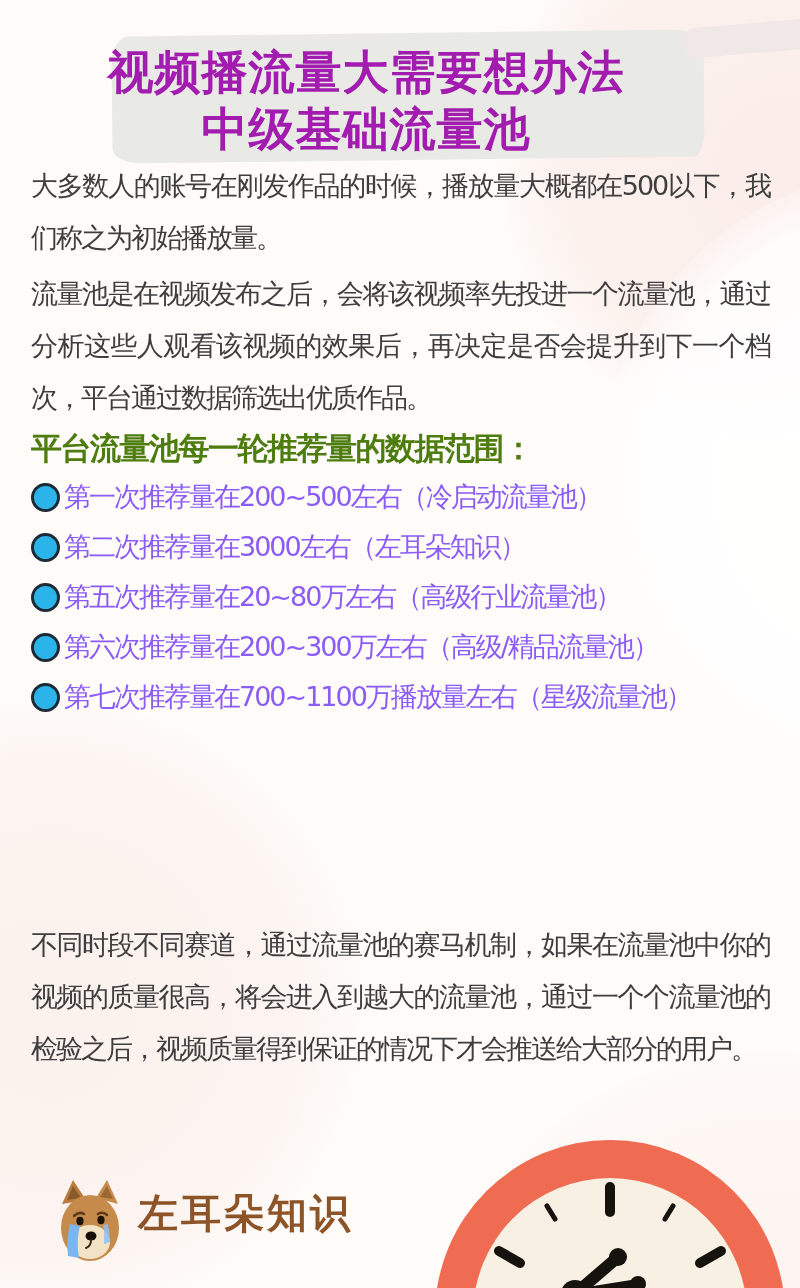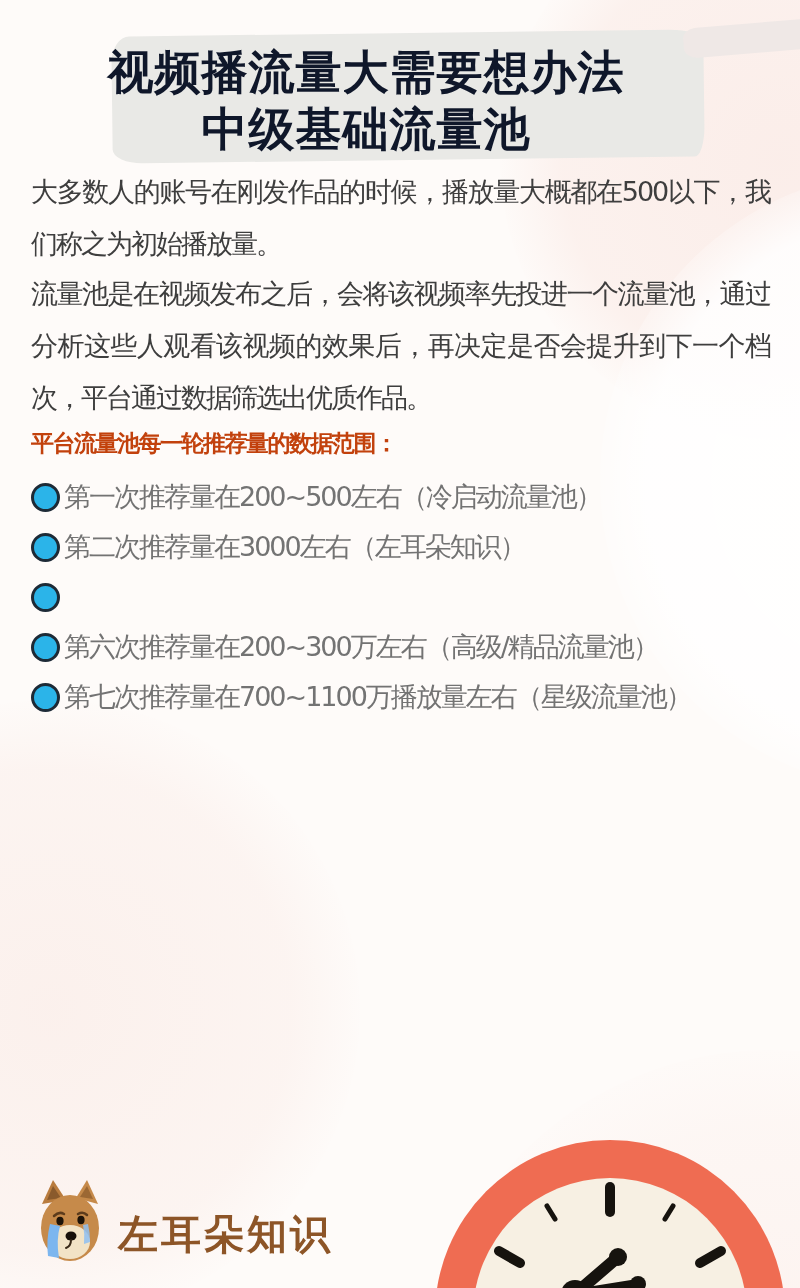--- a/index.html
+++ b/index.html
@@ -41,46 +41,46 @@
   }
 
   .title {
     position: absolute;
     left: 0; top: 44px;
     width: 732px;
     text-align: center;
     font-size: 46px;
     font-weight: 900;
     line-height: 57px;
-    color: #0f172a;
+    color: #a21caf;
     letter-spacing: 1px;
   }
 
   .para {
     position: absolute;
     left: 31px;
     width: 739px;
     font-size: 27px;
     letter-spacing: -2px;
     line-height: 52px;
     color: #3e3e3e;
     text-align: justify;
     text-justify: inter-character;
   }
-  .para-1 { top: 166px; }
+  .para-1 { top: 160px; }
   .para-2 { top: 268px; }
   .para-3 { top: 919px; }
 
   .list-header {
     position: absolute;
     left: 31px; top: 428px;
-    font-size: 23px;
+    font-size: 31px;
     font-weight: 700;
     letter-spacing: -1.5px;
-    color: #c2410c;
+    color: #4d7c0f;
   }
 
   .pool-list {
     position: absolute;
     left: 31px; top: 472px;
     list-style: none;
     width: 750px;
   }
   .pool-list li {
     display: flex;
@@ -91,29 +91,29 @@
     flex: 0 0 auto;
     width: 29px; height: 29px;
     border-radius: 50%;
     background: #2bb4e9;
     border: 3px solid #1d2a36;
     margin-right: 4px;
   }
   .bullet-text {
     font-size: 27px;
     letter-spacing: -2px;
-    color: #737373;
+    color: #8b5cf6;
     white-space: nowrap;
   }
 
   .footer-brand {
     position: absolute;
-    left: 36px; top: 1178px;
+    left: 56px; top: 1178px;
     display: flex;
-    align-items: flex-end;
+    align-items: flex-start;
   }
   .dog-avatar { width: 68px; height: 84px; margin-right: 14px; }
   .brand-name {
     font-size: 40px;
     font-weight: 700;
     letter-spacing: 3px;
     color: #8d5527;
     padding-top: 8px;
   }
 
@@ -149,31 +149,33 @@
     <li>
       <span class="bullet-dot"></span>
       <span class="bullet-text">第一次推荐量在200~500左右（冷启动流量池）</span>
     </li>
     <li>
       <span class="bullet-dot"></span>
       <span class="bullet-text">第二次推荐量在3000左右（左耳朵知识）</span>
     </li>
     <li>
       <span class="bullet-dot"></span>
+      <span class="bullet-text">第五次推荐量在20~80万左右（高级行业流量池）</span>
     </li>
     <li>
       <span class="bullet-dot"></span>
       <span class="bullet-text">第六次推荐量在200~300万左右（高级/精品流量池）</span>
     </li>
     <li>
       <span class="bullet-dot"></span>
       <span class="bullet-text">第七次推荐量在700~1100万播放量左右（星级流量池）</span>
     </li>
   </ul>
 
+  <p class="para para-3">不同时段不同赛道，通过流量池的赛马机制，如果在流量池中你的视频的质量很高，将会进入到越大的流量池，通过一个个流量池的检验之后，视频质量得到保证的情况下才会推送给大部分的用户。</p>
 
   <div class="footer-brand">
     <svg class="dog-avatar" viewBox="0 0 68 84">
 
       <polygon points="6,26 17,2 30,22" fill="#b97c3e"></polygon>
       <polygon points="11,22 17,8 25,20" fill="#8a5a2c"></polygon>
       <polygon points="40,20 51,2 62,26" fill="#c68a4a"></polygon>
       <polygon points="44,19 51,8 57,21" fill="#9c6833"></polygon>
 
       <ellipse cx="34" cy="50" rx="29" ry="33" fill="#c68a4a"></ellipse>

